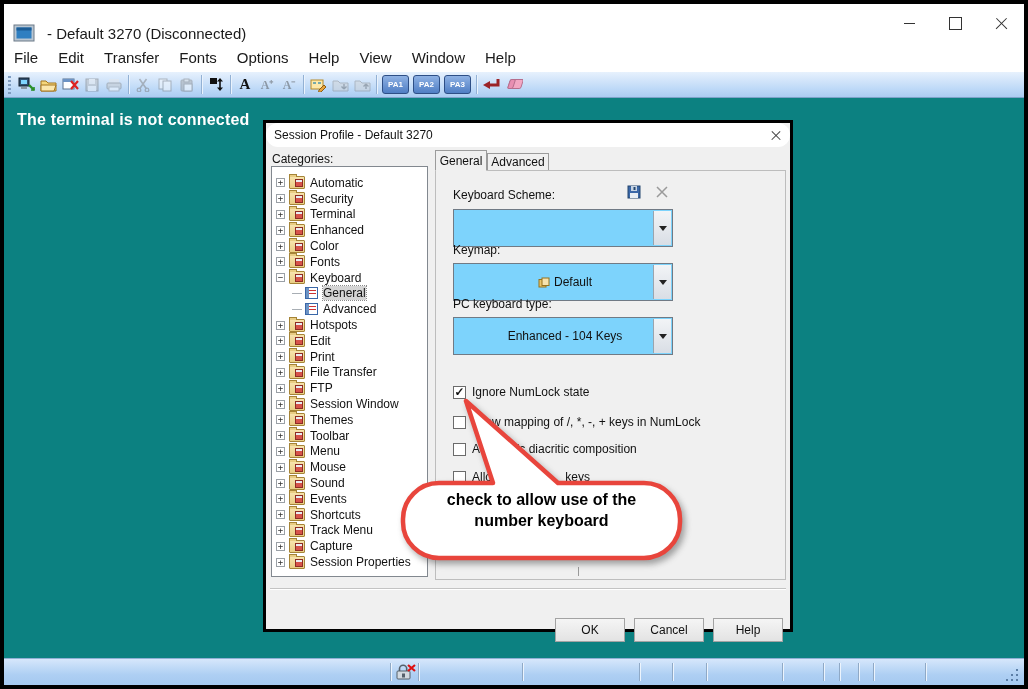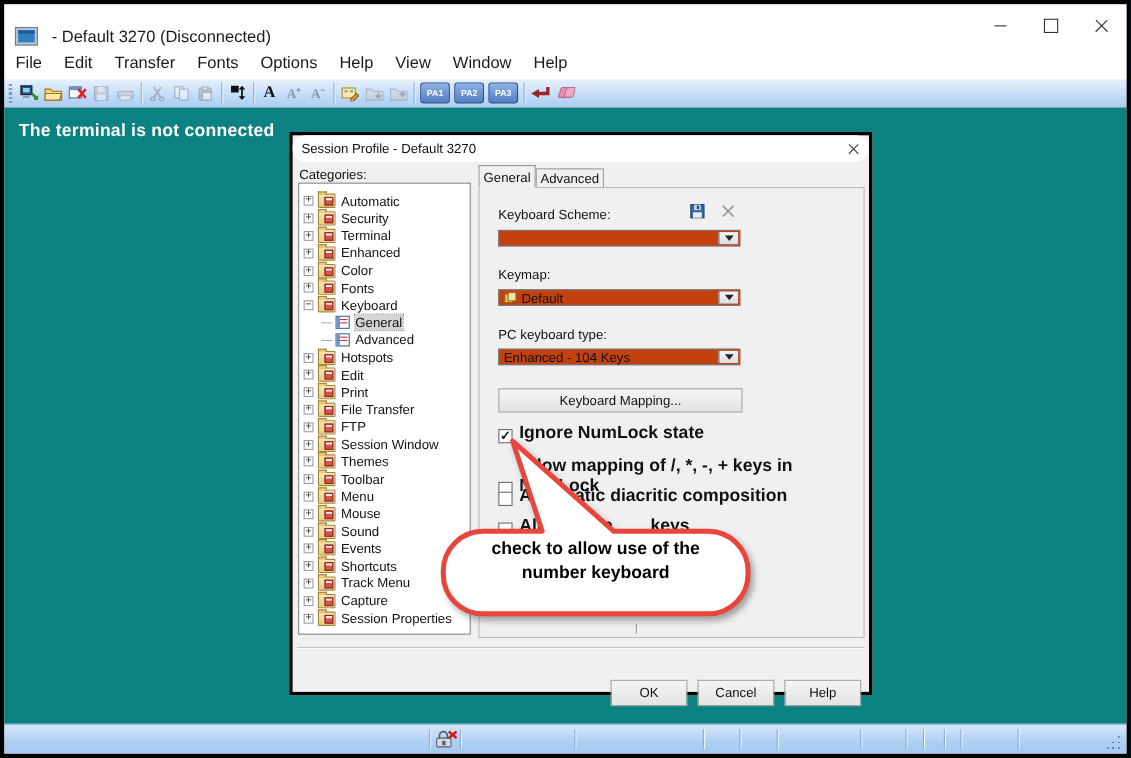--- a/index.html
+++ b/index.html
@@ -73,27 +73,27 @@
   .page::after{content:"";position:absolute;left:0;top:0;bottom:0;width:3px;background:#6d93c4;}
   .tlabel{white-space:nowrap;}
   .trow.selected .tlabel{background:#d5d5d5;outline:1px dotted #8a8a8a;}
 
   
   .tab{position:absolute;font-size:12px;color:#111;background:#f0f0f0;border:1px solid #9b9b9b;box-sizing:border-box;display:flex;align-items:center;justify-content:center;}
   .tab.active{left:169px;top:27px;width:52px;height:21px;border-bottom-color:#f0f0f0;z-index:3;}
   .tab.inactive{left:221px;top:30px;width:62px;height:18px;}
   .panel{position:absolute;left:169px;top:47px;width:351px;height:410px;border:1px solid #bdbdbd;background:#f0f0f0;box-sizing:border-box;z-index:1;}
   .p-label{position:absolute;font-size:12px;color:#111;}
-  .combo{position:absolute;height:15px;background:#c2410c;border:1px solid #707a85;box-sizing:border-box;display:flex;align-items:center;}
+  .combo{position:absolute;height:38px;background:#7dd3fc;border:1px solid #707a85;box-sizing:border-box;display:flex;align-items:center;justify-content:center;}
   .combo-text{font-size:12px;color:#111;margin-left:4px;white-space:nowrap;display:flex;align-items:center;gap:4px;}
   .combo-btn{position:absolute;right:1px;top:1px;bottom:1px;width:17px;background:linear-gradient(#f2f4f6,#d9dee5);border-left:1px solid #9aa4ae;display:flex;align-items:center;justify-content:center;}
   .arrow-down{width:0;height:0;border-left:4px solid rgba(0,0,0,0);border-right:4px solid rgba(0,0,0,0);border-top:5px solid #222;}
   .btn{background:linear-gradient(#f5f5f5,#e3e3e3);border:1px solid #a3a3a3;font-size:12px;color:#111;display:flex;align-items:center;justify-content:center;box-sizing:border-box;}
   .map-btn{position:absolute;left:17px;top:182px;width:222px;height:22px;}
-  .cb-row{position:absolute;left:17px;display:flex;align-items:flex-end;font-size:16px;color:#111;font-weight:bold;}
+  .cb-row{position:absolute;left:17px;display:flex;align-items:flex-end;font-size:12px;color:#111;}
   .cb{width:13px;height:13px;background:#fff;border:1px solid #6b6b6b;box-sizing:border-box;margin-right:6px;flex:none;position:relative;}
   .cb.checked::after{content:"\2713";position:absolute;left:0.5px;top:-2.5px;font-size:12px;font-weight:bold;color:#111;}
   .gap30{display:inline-block;width:34px;}
   .artifact-line{position:absolute;left:142px;top:396px;width:1px;height:9px;background:#9a9a9a;}
   .footer-sep{position:absolute;left:4px;top:465px;width:516px;height:0;border-top:1px solid #c3c3c3;box-shadow:0 1px 0 #fff;}
   .dlg-btn{position:absolute;top:495px;width:70px;height:24px;}
 
   
   .callout-svg{position:absolute;left:125px;top:270px;z-index:40;filter:drop-shadow(3px 4px 3px rgba(60,60,60,.45));}
   .callout-text{position:absolute;left:137px;top:366px;width:277px;z-index:41;text-align:center;font-size:16px;font-weight:bold;color:#000;line-height:21px;}
@@ -458,21 +458,20 @@
       </div>
 
       <span class="p-label" style="left:17px;top:126px">PC keyboard type:</span>
       <div class="combo" style="left:17px;top:146px;width:220px">
         <span class="combo-text">Enhanced - 104 Keys</span>
         <span class="combo-btn">
             <span class="arrow-down"></span>
           </span>
       </div>
 
-      <button class="btn map-btn">Keyboard Mapping...</button>
 
       <div class="cb-row" style="top:214px">
         <span class="cb checked"></span>
         <span>Ignore NumLock state</span>
       </div>
       <div class="cb-row" style="top:244px">
         <span class="cb"></span>
         <span>Allow mapping of /, *, -, + keys in NumLock</span>
       </div>
       <div class="cb-row" style="top:271px">

